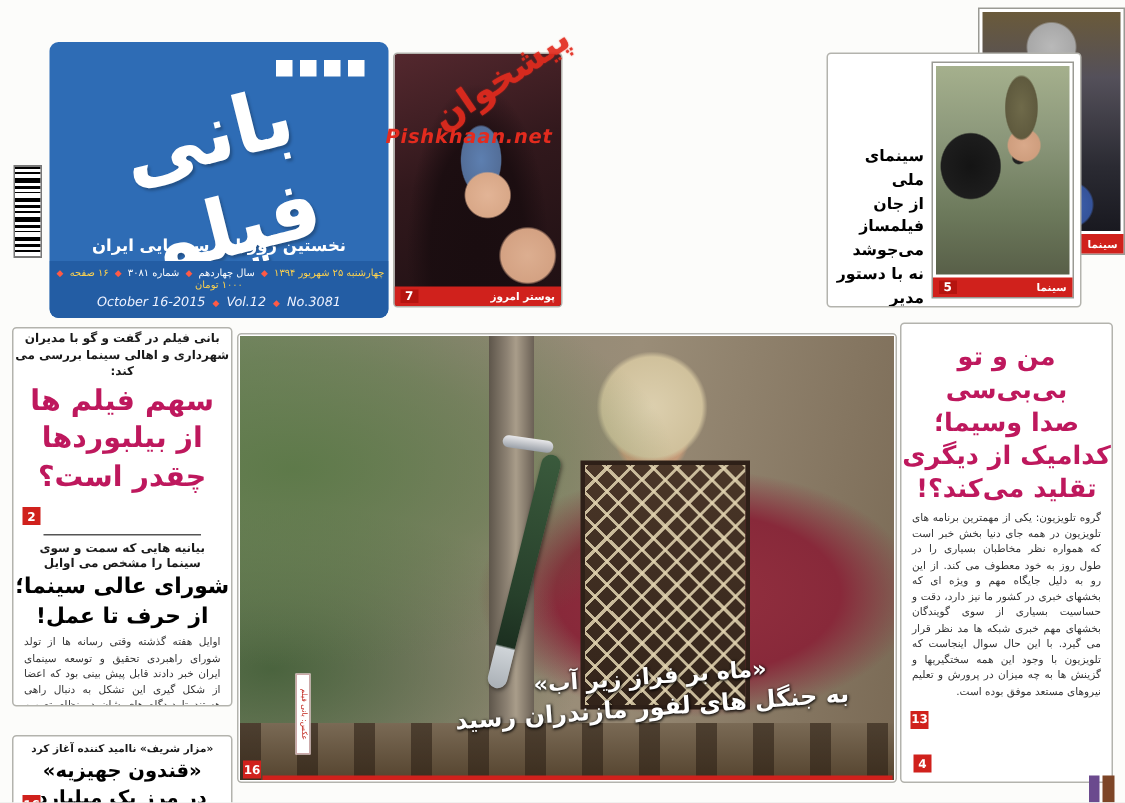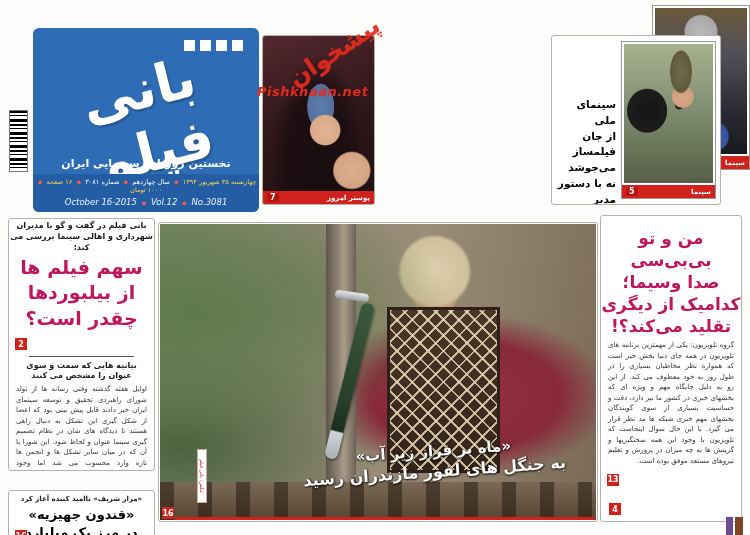--- a/index.html
+++ b/index.html
@@ -226,21 +226,23 @@
     <div class="kick">بانی فیلم در گفت و گو با مدیران
 شهرداری و اهالی سینما بررسی می کند:</div>
     <div class="h-xl">سهم فیلم ها
 از بیلبوردها
 چقدر است؟</div>
     <div class="pgrow">
       <span class="pg">2</span>
     </div>
     <div class="rule"></div>
     <div class="kick">بیانیه هایی که سمت و سوی
-عنوان را مشخص می کنند</div>
+سینما را مشخص می اوایل</div>
+    <div class="h-lg">شورای عالی سینما؛
+از حرف تا عمل!</div>
     <div class="body-txt">اوایل هفته گذشته وقتی رسانه ها از تولد شورای راهبردی تحقیق و توسعه سینمای ایران خبر دادند قابل پیش بینی بود که اعضا از شکل گیری این تشکل به دنبال راهی هستند تا دیدگاه های شان در نظام تصمیم گیری سینما عنوان و لحاظ شود. این شورا با آن که در میان سایر تشکل ها و انجمن ها تازه وارد محسوب می شد اما وجود فیلمسازانی چون جعفری جوزانی و مهدی فخیم زاده...</div>
 
   </div>
 
   <div id="box-left2" class="box">
     <div class="kick">«مزار شریف» ناامید کننده آغاز کرد</div>
     <div class="h-lg">«قندون جهیزیه»
 در مرز یک میلیارد تومان</div>
     <span class="pg">16</span>
   </div>

